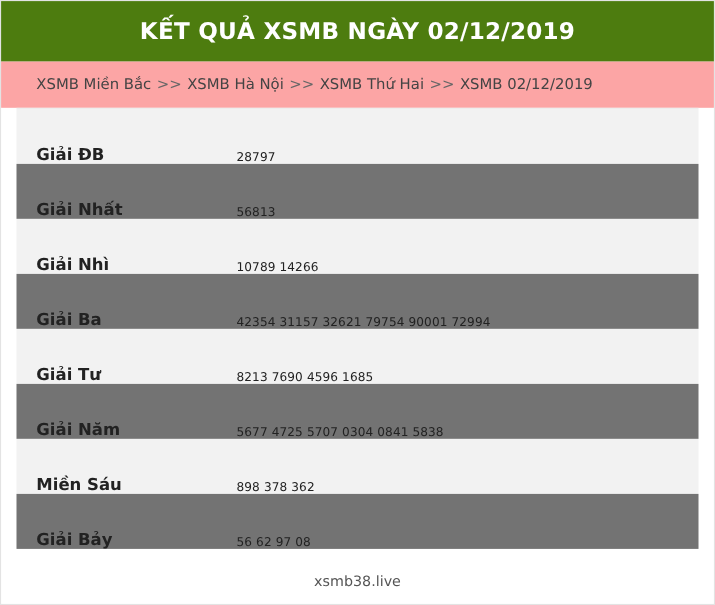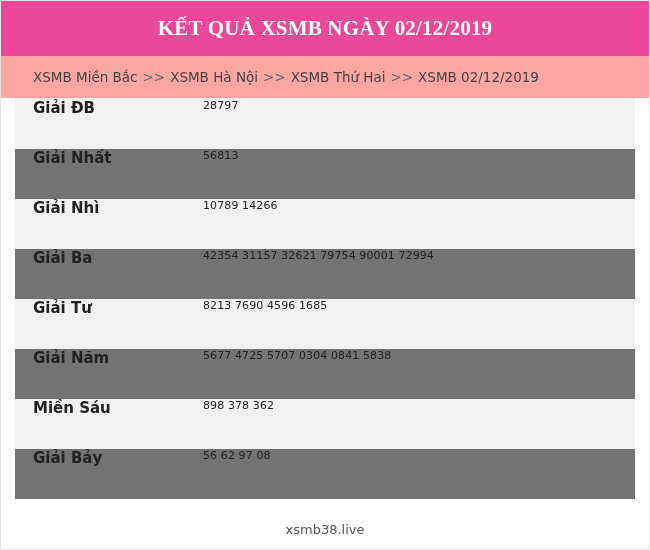--- a/index.html
+++ b/index.html
@@ -17,25 +17,24 @@
   .page {
     width: 650px;
     height: 550px;
     position: relative;
     box-sizing: border-box;
     border: 1px solid #e3e3e3;
     background: #ffffff;
   }
   .header-bar {
     height: 55px;
-    background: #ec4899;
+    background: #4d7c0f;
     display: flex;
     align-items: center;
     justify-content: center;
-    font-family: Liberation Serif, serif;
   }
   .header-title {
     color: #ffffff;
     font-size: 21px;
     font-weight: bold;
     letter-spacing: 0.2px;
     text-align: center;
     line-height: 1.1;
   }
   .breadcrumb {
@@ -54,23 +53,24 @@
   .breadcrumb-item {
     color: #444444;
     white-space: nowrap;
   }
   .results {
     margin: 0 14px;
     border-top: 1px solid #ececec;
   }
   .result-row {
     display: flex;
-    align-items: flex-start;
+    align-items: flex-end;
     height: 50px;
     box-sizing: border-box;
+    gap: 12px;
   }
   .result-row.odd {
     background: #f2f2f2;
   }
   .result-row.even {
     background: #737373;
   }
   .prize-label {
     width: 188px;
     padding-left: 18px;

